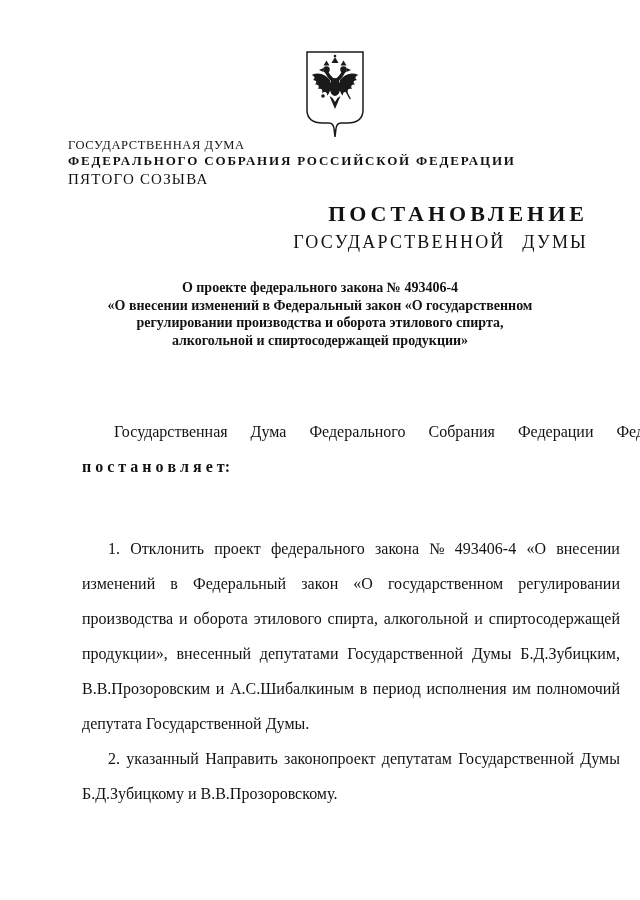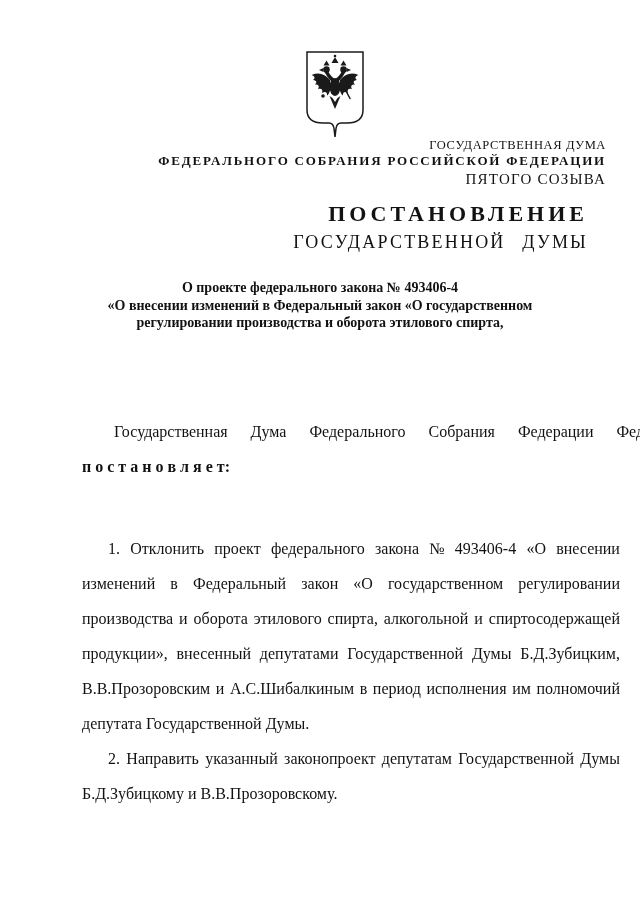--- a/index.html
+++ b/index.html
@@ -11,21 +11,21 @@
     font-family:"Liberation Serif","DejaVu Serif",serif;
     color:#121212;
     overflow:hidden;
   }
 
   
   .emblem { position:absolute; left:304px; top:50px; width:62px; height:91px; }
   .emblem svg { display:block; width:100%; height:100%; }
 
   
-  .org { position:absolute; left:68px; top:138px; width:538px; text-align:right; }
+  .org { position:absolute; left:68px; top:138px; width:538px; text-align:left; }
   .org1 { font-size:12.5px; letter-spacing:0.6px; line-height:15px; }
   .org2 { font-size:13px;  letter-spacing:1.8px; line-height:16px;font-weight:bold; }
   .org3 { font-size:15px; letter-spacing:1.2px; line-height:14px; margin-top:3px; }
 
   
   .doctype { position:absolute; left:52px; top:202px; width:536px; text-align:right; }
   .dt1 { font-size:22px; font-weight:bold; letter-spacing:4px; line-height:24px; }
   .dt2 { font-size:18px; letter-spacing:2.2px; word-spacing:10px; line-height:22px; margin-top:5px; }
 
   
@@ -92,20 +92,21 @@
 
   <div class="doctype">
     <div class="dt1">ПОСТАНОВЛЕНИЕ</div>
     <div class="dt2">ГОСУДАРСТВЕННОЙ ДУМЫ</div>
   </div>
 
   <div class="subject">
     <div>О проекте федерального закона № 493406-4</div>
     <div>«О внесении изменений в Федеральный закон «О государственном</div>
     <div>регулировании производства и оборота этилового спирта,</div>
+    <div>алкогольной и спиртосодержащей продукции»</div>
   </div>
 
   <div class="bodytext">
     <div class="tline just ind-intro">
         <span>Государственная</span>
         <span>Дума</span>
         <span>Федерального</span>
         <span>Собрания</span>
         <span>Федерации</span>
         <span>Федерации</span>
@@ -158,22 +159,22 @@
           <span>период</span>
           <span>исполнения</span>
           <span>им</span>
           <span>полномочий</span>
         </div>
         <div class="tline">депутата Государственной Думы.</div>
       </div>
     <div class="para-2">
         <div class="tline just ind-item">
           <span>2.</span>
+          <span>указанный</span>
           <span>Направить</span>
-          <span>указанный</span>
           <span>законопроект</span>
           <span>депутатам</span>
           <span>Государственной</span>
           <span>Думы</span>
         </div>
         <div class="tline">Б.Д.Зубицкому и В.В.Прозоровскому.</div>
       </div>
   </div>
 
 </div>

